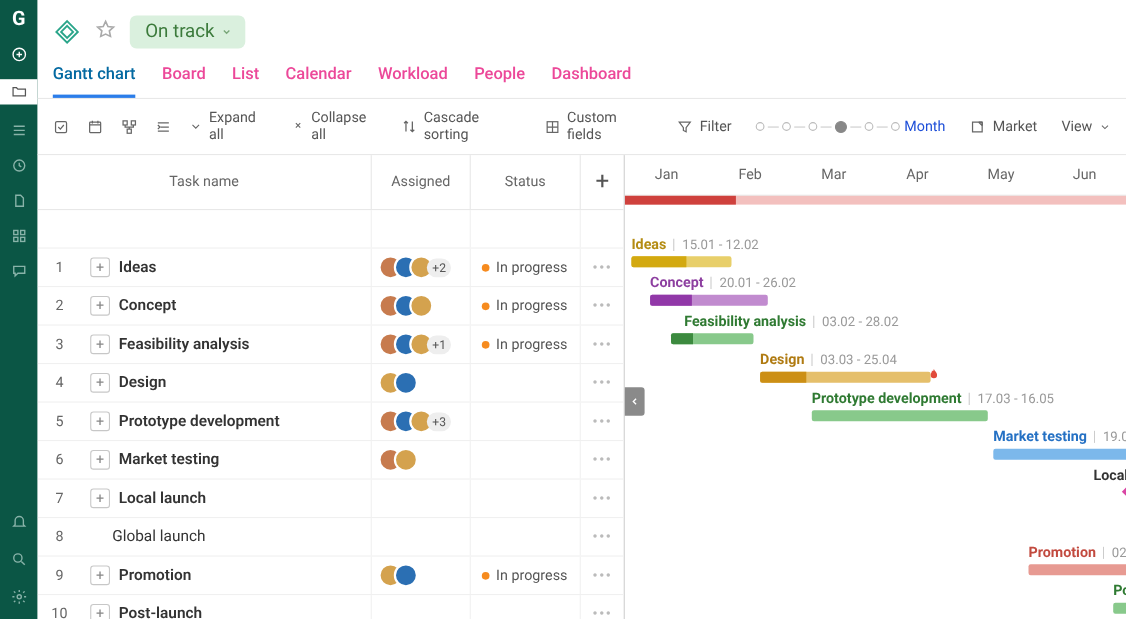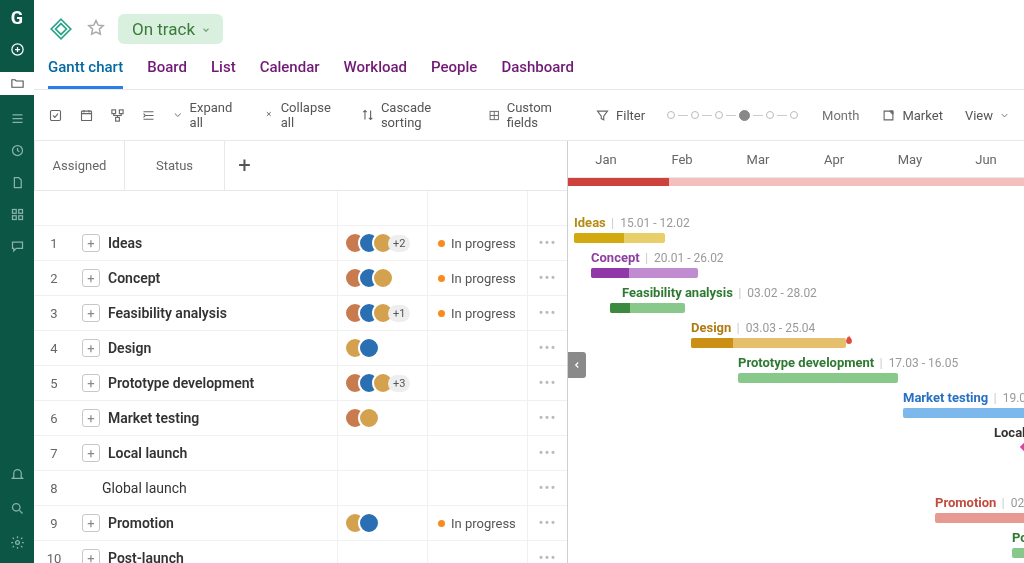--- a/index.html
+++ b/index.html
@@ -17,21 +17,21 @@
   .main { flex:1; display:flex; flex-direction:column; height:100%; overflow:hidden; }
   
   .header { padding: 14px 14px 0 14px; display:flex; align-items:center; gap:12px; }
   .diamond { width:26px; height:26px; display:flex; align-items:center; justify-content:center; }
   .page-title { font-size: 23px; font-weight:700; color:#222; }
   .star { color:#999; cursor:pointer; }
   .status-pill { background:#daf0de; color:#3b7a3b; font-size:17px; padding:5px 12px 5px 14px; border-radius:6px; display:flex; gap:6px; align-items:center; cursor:pointer; }
   .caret { color:#7aa77a; }
   
   .tabrow { display:flex; gap:24px; padding:14px 14px 0 14px; border-bottom:1px solid #e8e8e8; }
-  .tab { color:#701a75; padding-bottom:10px; font-size:15px; cursor:pointer; font-weight:500; }
+  .tab { color:#ec4899; padding-bottom:10px; font-size:15px; cursor:pointer; font-weight:500; }
   .tab.active { color:#0369a1; border-bottom:3px solid #2b7de9; }
   
   .toolbar { display:flex; align-items:center; padding: 10px 14px; border-bottom:1px solid #e8e8e8; gap:16px; color:#555; }
   .tbtn { display:flex; align-items:center; gap:6px; cursor:pointer; font-size:13px; color:#555; }
   .toolbar-right { margin-left:auto; display:flex; align-items:center; gap:22px; }
   .zoom { display:flex; align-items:center; gap:4px; color:#888; }
   .zoom-track { display:flex; align-items:center; gap:3px; }
   .zoom-dot { width:8px; height:8px; border-radius:50%; border:1.5px solid #bbb; background:#fff; }
   .zoom-dot.filled { background:#888; border-color:#888; width:11px; height:11px; }
   .zoom-line { width:10px; height:1px; background:#ccc; }
@@ -255,41 +255,42 @@
             <span class="zoom-dot"></span>
               <span class="zoom-line"></span>
             <span class="zoom-dot"></span>
               <span class="zoom-line"></span>
             <span class="zoom-dot filled"></span>
               <span class="zoom-line"></span>
             <span class="zoom-dot"></span>
               <span class="zoom-line"></span>
             <span class="zoom-dot"></span>
           </span>
-          <span style="margin-left:20px;color:#737373">Month</span>
+          <span style="margin-left:0;color:#1d4ed8">Month</span>
         </span>
         <span class="tbtn">
           <svg class="icon-svg" viewBox="0 0 24 24" fill="none" stroke="#666" stroke-width="1.8">
               <path d="M5 5h14v14H5z"></path>
               <path d="M14 5l5 5M19 5h-5M19 5v5"></path>
             </svg>
           <span>Market</span>
         </span>
         <span class="tbtn">
           <span>View</span>
           <svg width="11" height="11" viewBox="0 0 24 24" fill="none" stroke="#666" stroke-width="2">
               <path d="M6 9l6 6 6-6"></path>
             </svg>
         </span>
       </div>
     </div>
 
     <div class="body">
       <div class="left-pane">
         <div class="colhead">
+          <div class="ch-task">Task name</div>
           <div class="ch-assigned">Assigned</div>
           <div class="ch-status">Status</div>
           <div class="ch-plus">+</div>
         </div>
         <div class="rows" id="rows">
             <div class="row spacer">
               <div class="num"></div>
               <div class="taskcell"></div>
               <div class="assigned"></div>
               <div class="status"></div>

